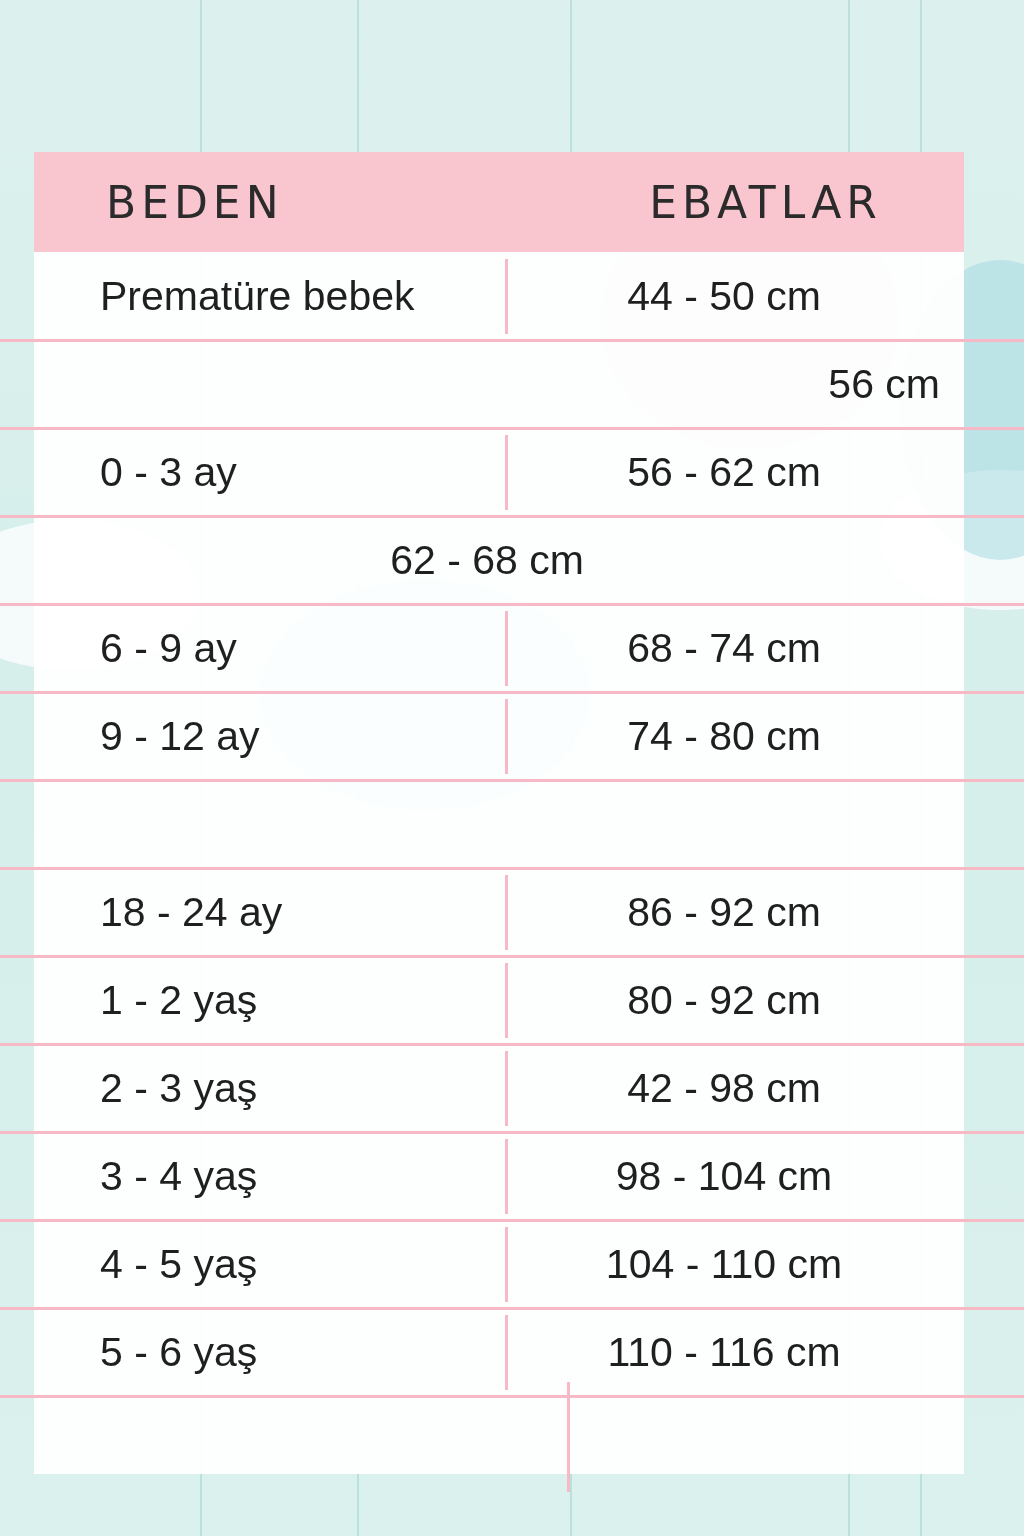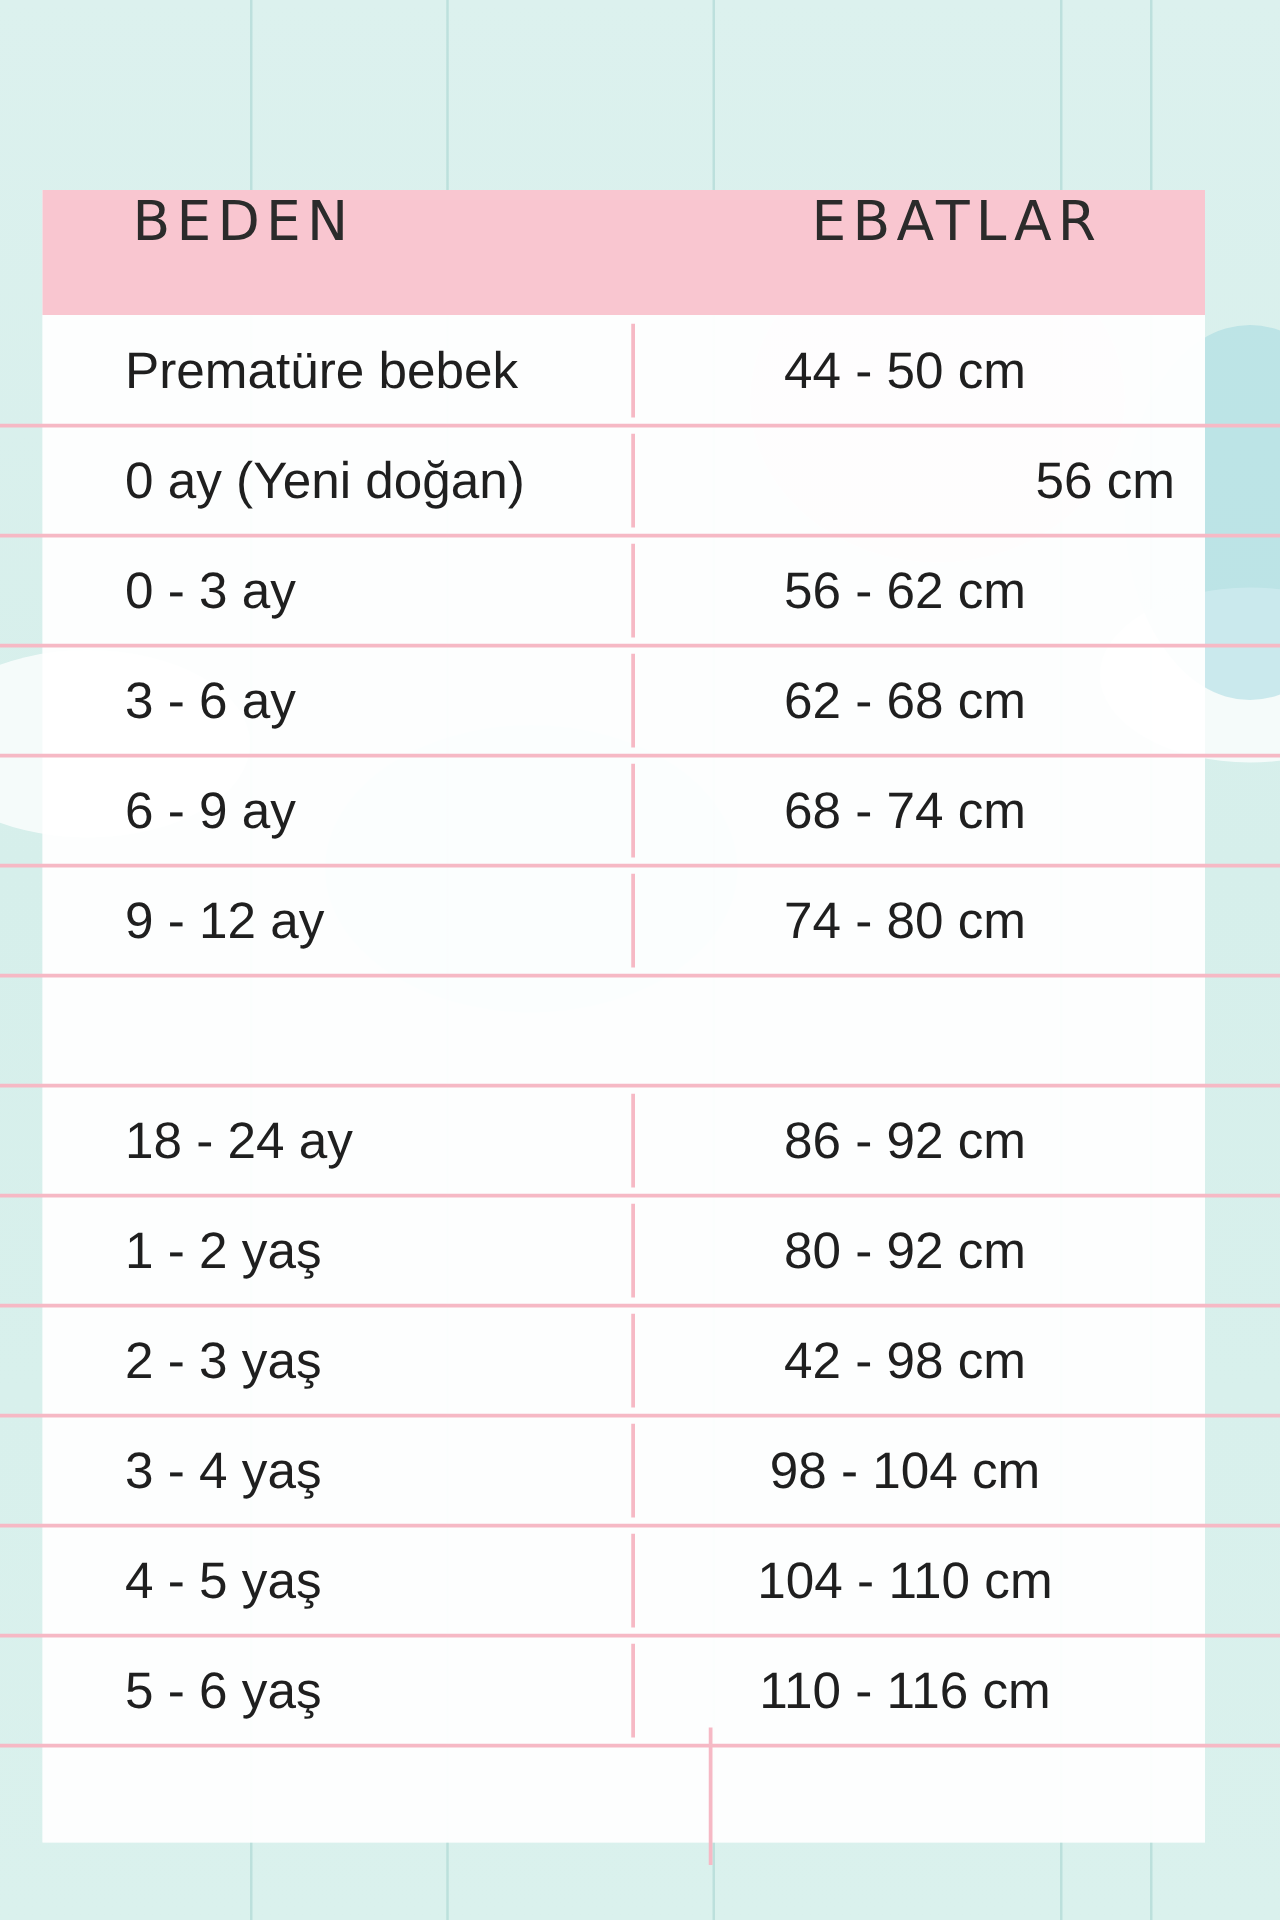--- a/index.html
+++ b/index.html
@@ -57,20 +57,21 @@
     left: 34px;
     top: 152px;
     width: 930px;
     background: rgba(255, 255, 255, 0.80);
   }
 
   .head-row {
     display: flex;
     background: #f9c6d0;
     height: 100px;
+    align-items: center;
   }
   .head-cell {
     font-family: "DejaVu Sans", sans-serif;
     font-size: 44px;
     letter-spacing: 5px;
     color: #2b2b2b;
   }
   .head-left {
     width: 533px;
     padding-left: 72px;
@@ -180,29 +181,27 @@
     <div class="head-cell head-left">BEDEN</div>
     <div class="head-cell head-right">EBATLAR</div>
   </div>
 
   <div class="rows" id="rows">
       <div class="row">
         <div class="cell-size">Prematüre bebek</div>
         <div class="cell-dim">44 - 50 cm</div>
       </div>
       <div class="row align-right">
-        <div class="cell-size">0 ay (Yeni doğan)</div>
         <div class="cell-dim">56 cm</div>
       </div>
       <div class="row">
         <div class="cell-size">0 - 3 ay</div>
         <div class="cell-dim">56 - 62 cm</div>
       </div>
       <div class="row">
-        <div class="cell-size">3 - 6 ay</div>
         <div class="cell-dim">62 - 68 cm</div>
       </div>
       <div class="row">
         <div class="cell-size">6 - 9 ay</div>
         <div class="cell-dim">68 - 74 cm</div>
       </div>
       <div class="row">
         <div class="cell-size">9 - 12 ay</div>
         <div class="cell-dim">74 - 80 cm</div>
       </div>

